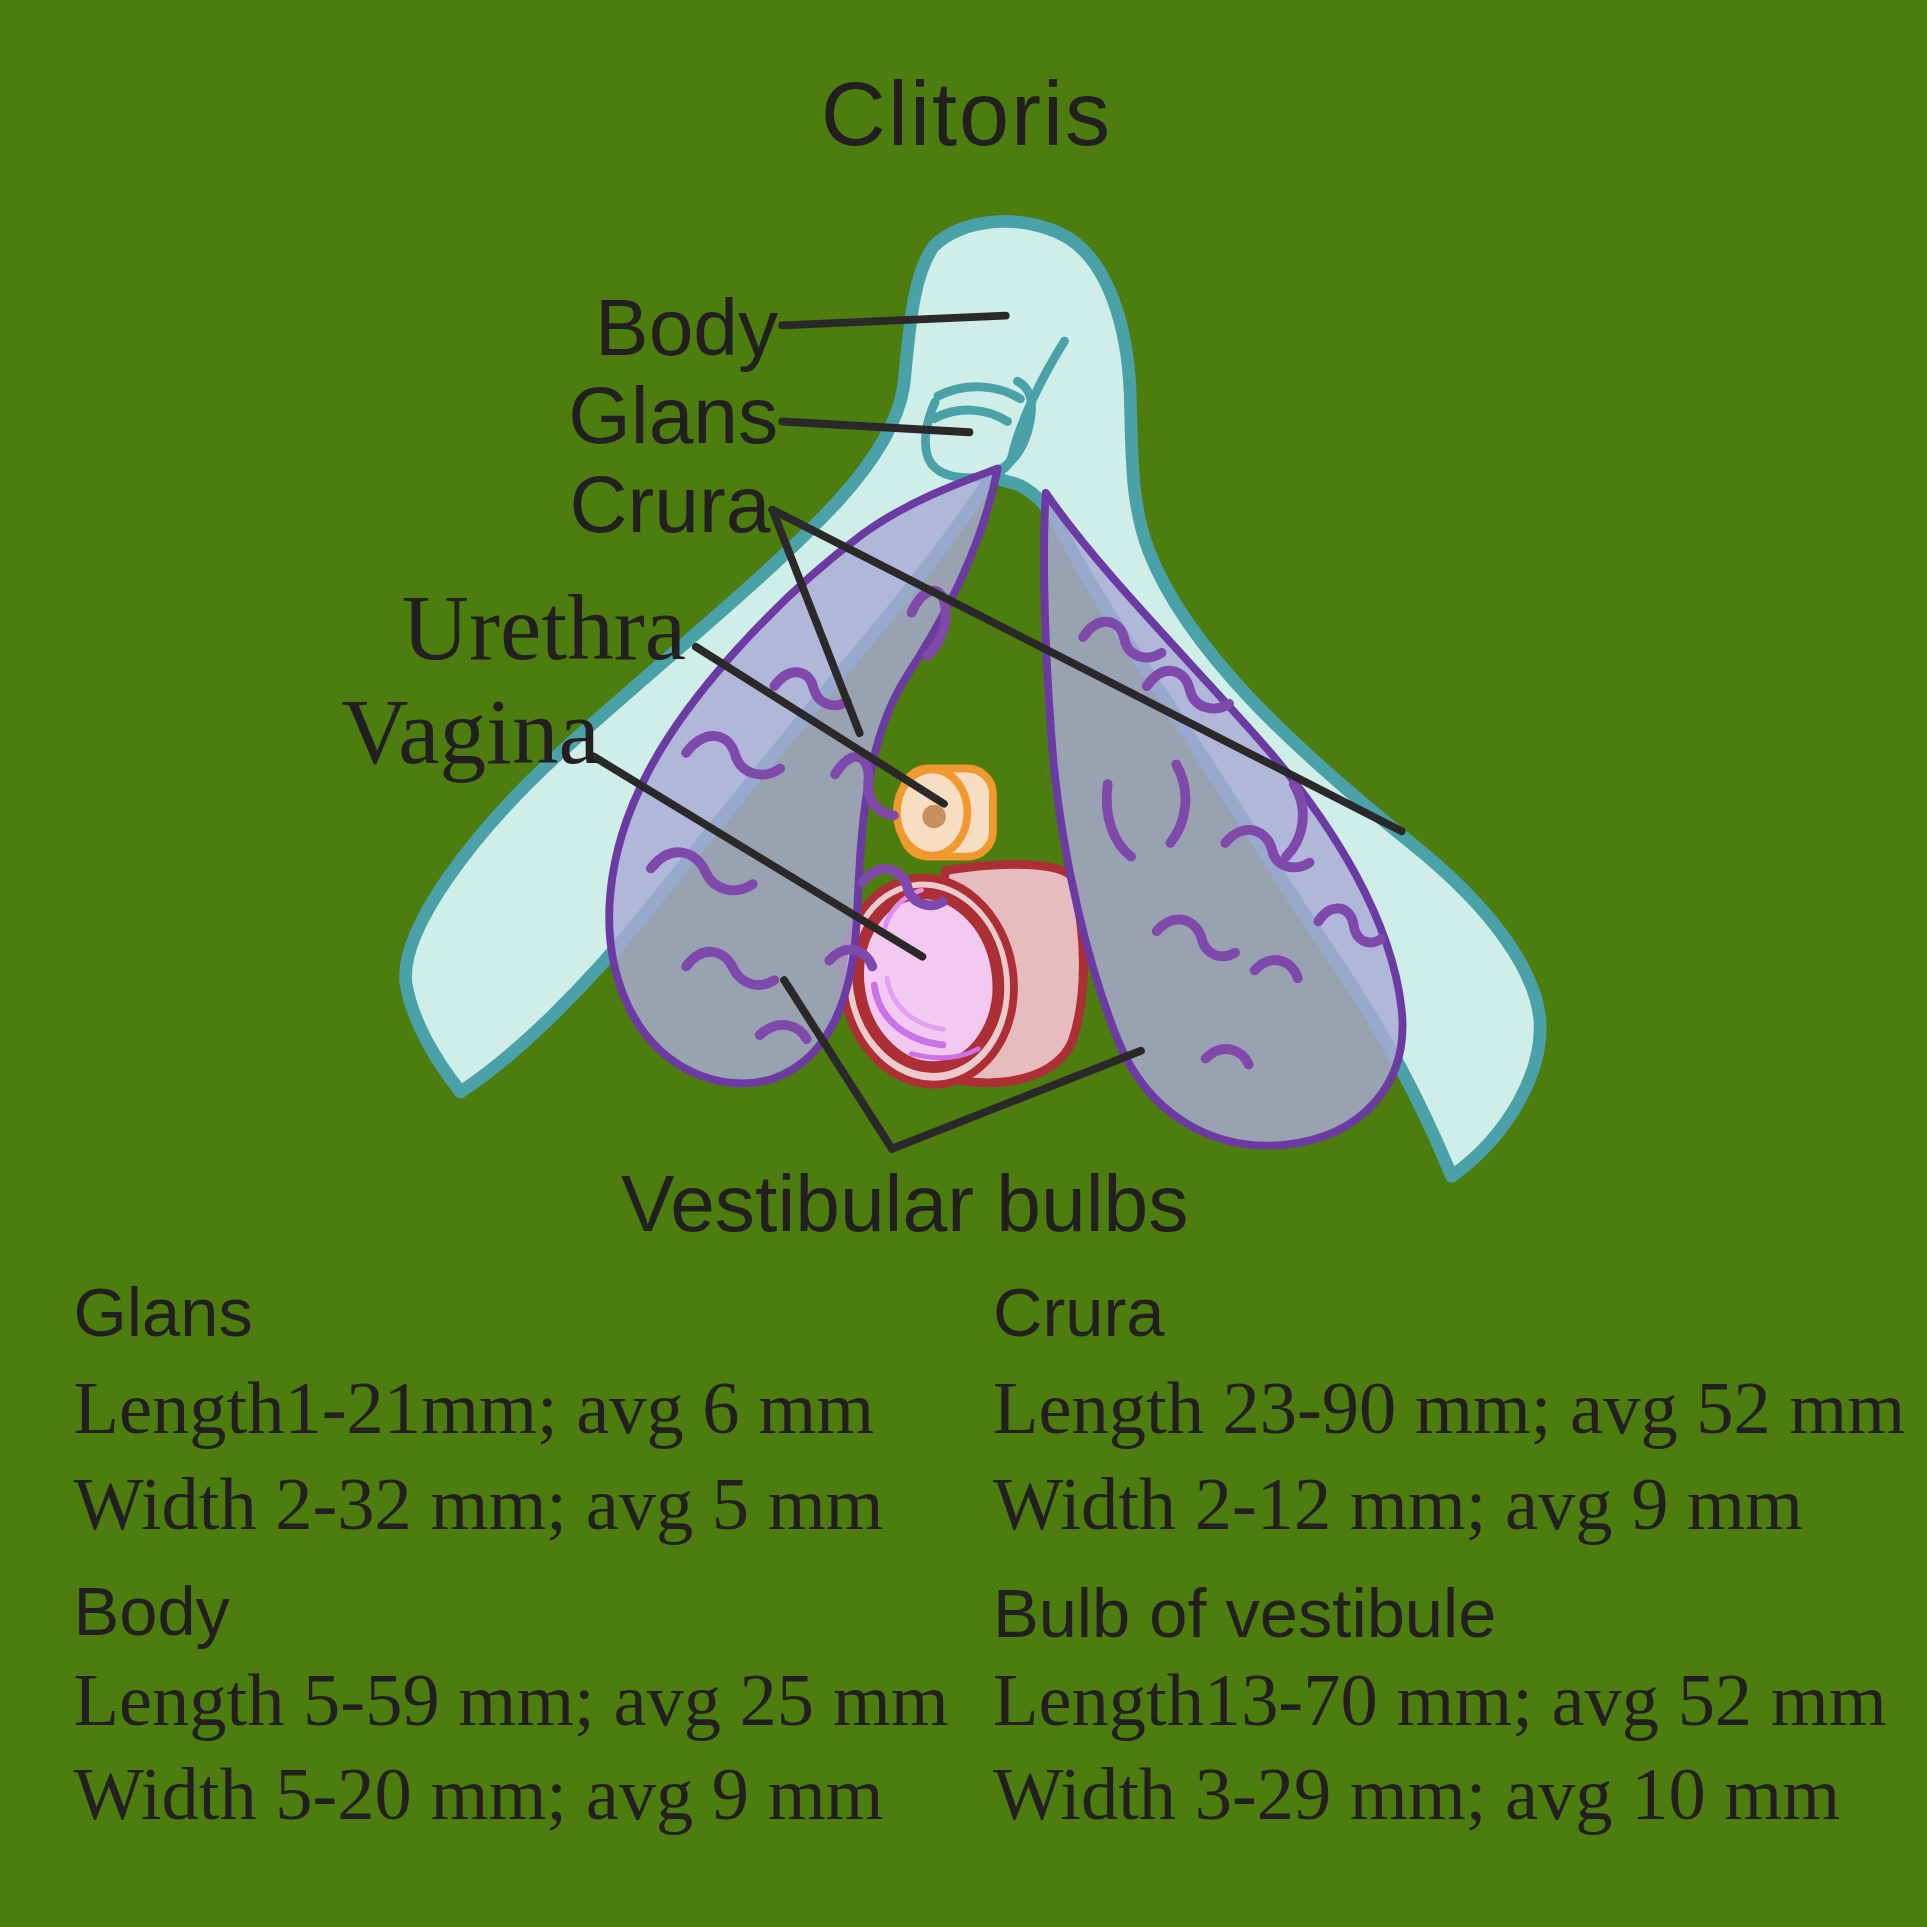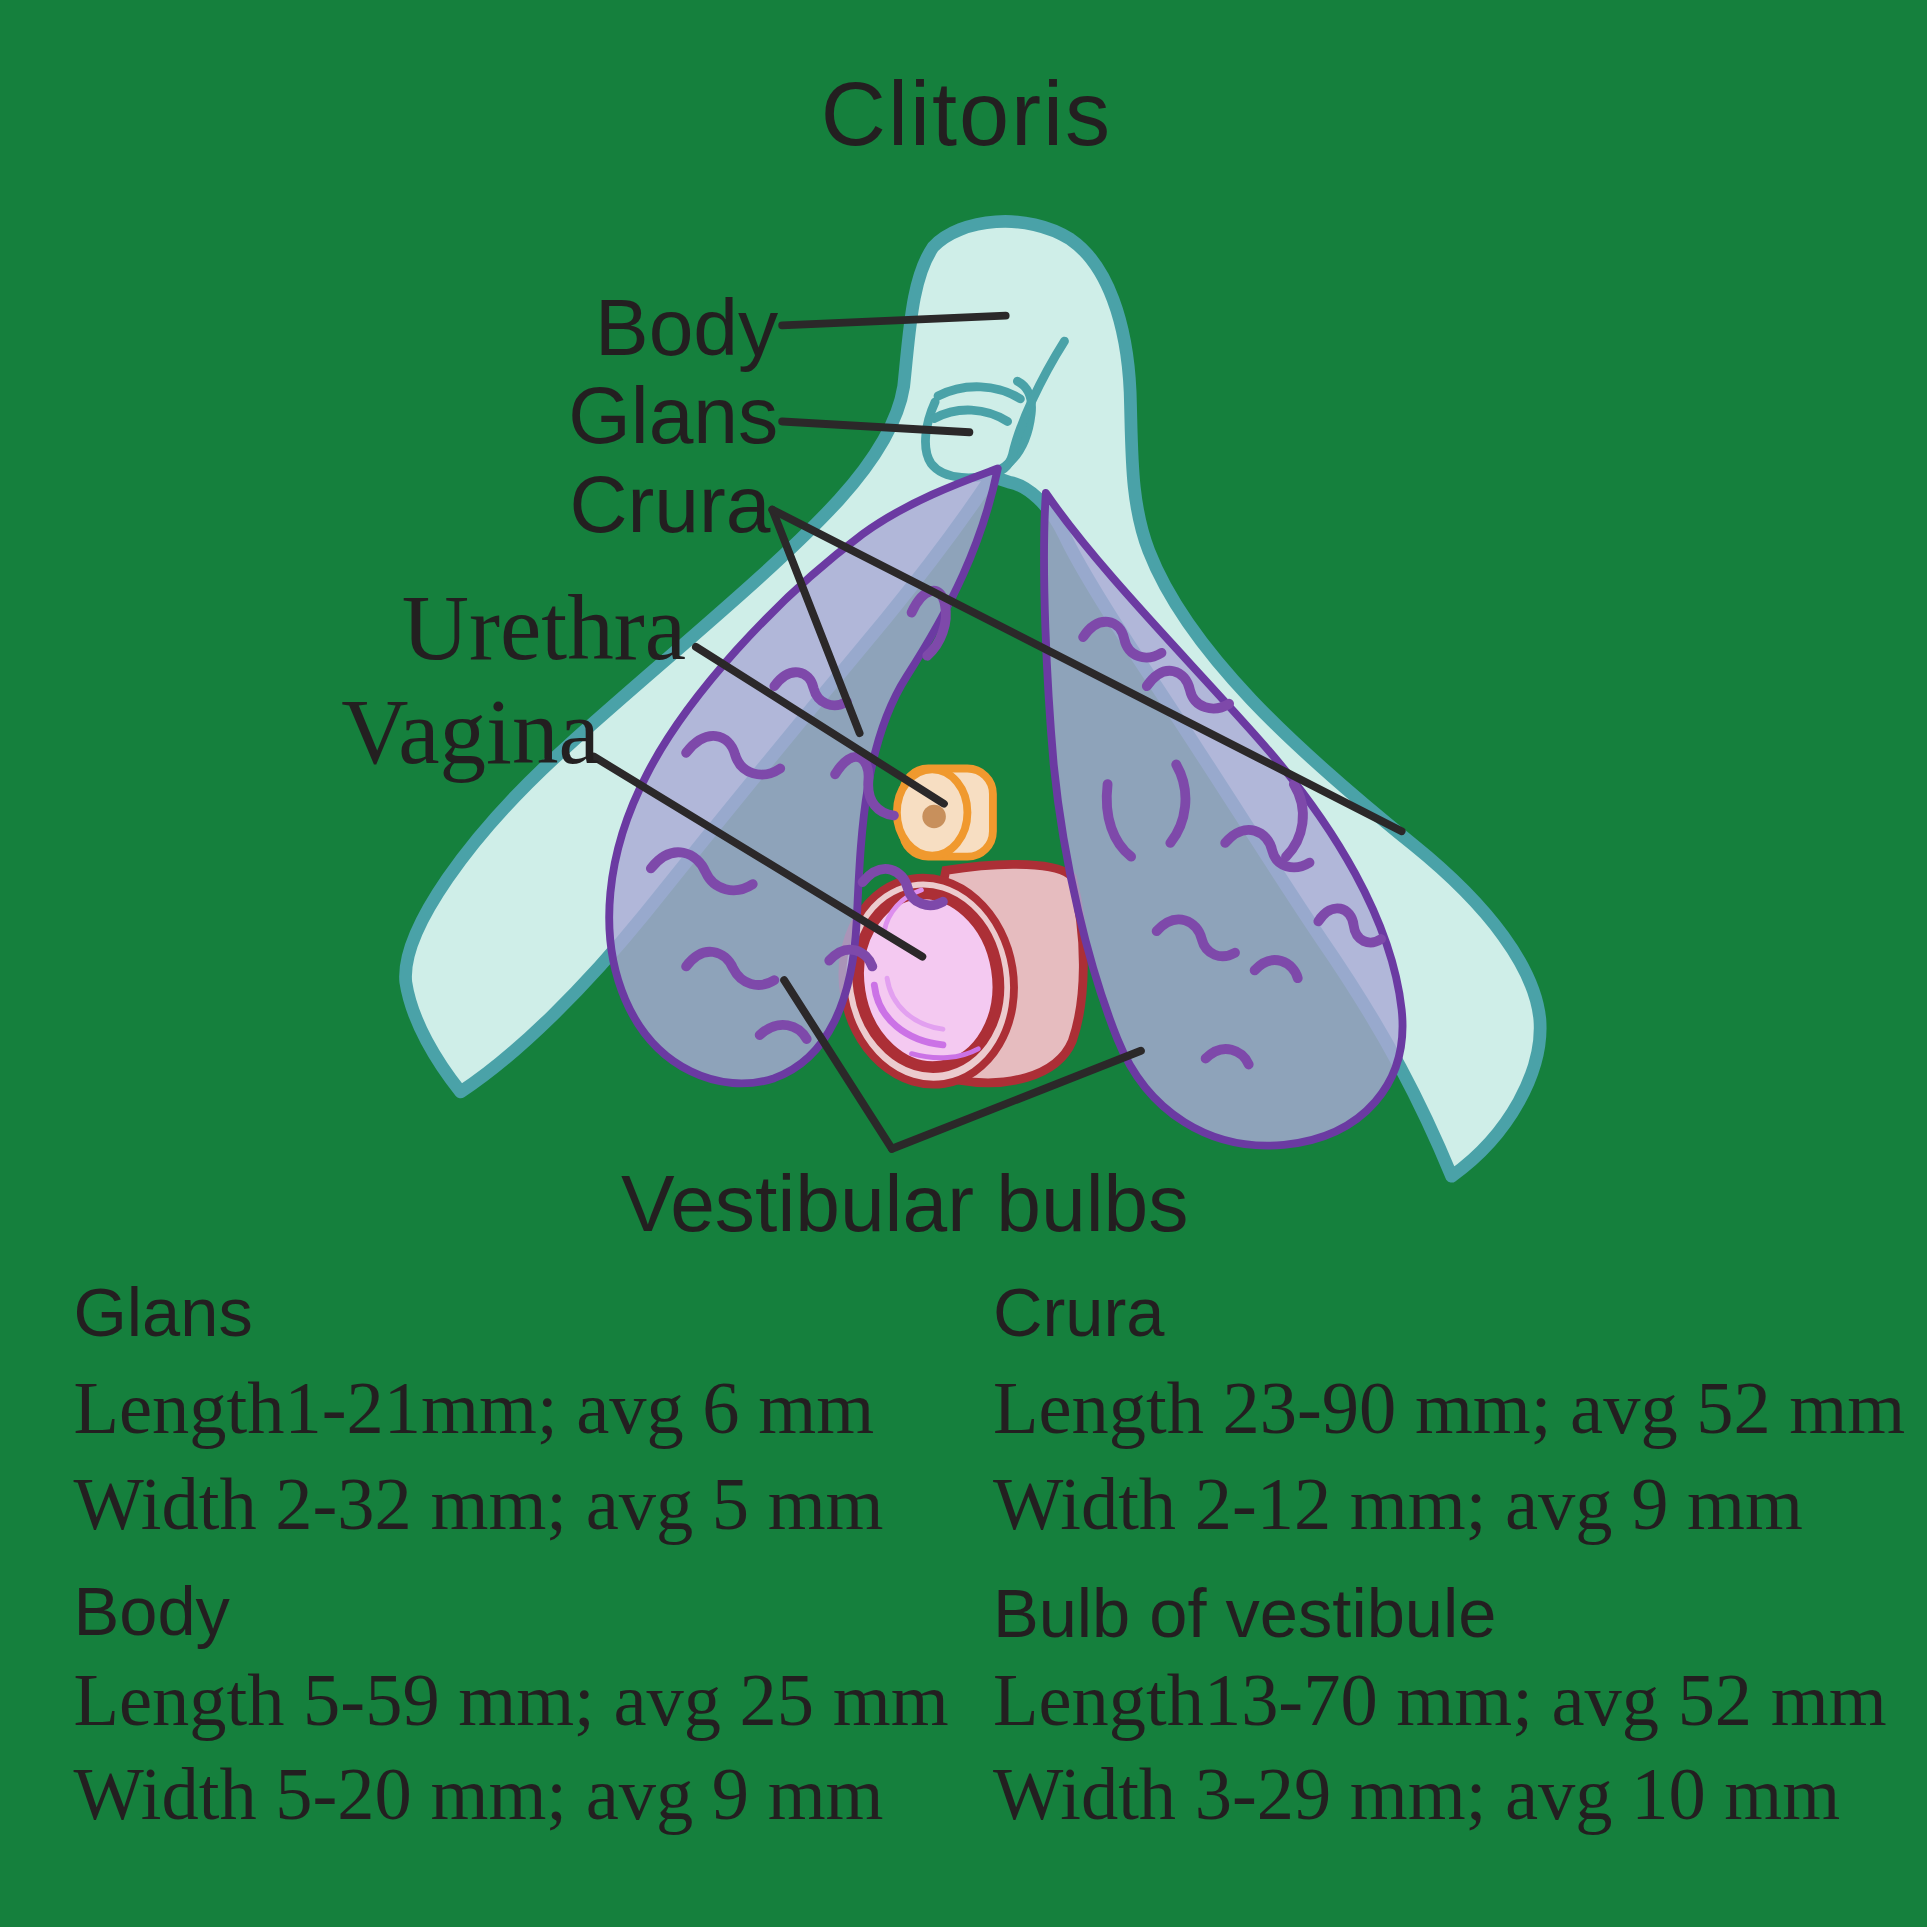--- a/index.html
+++ b/index.html
@@ -1,16 +1,16 @@
 <!DOCTYPE html>
 <html><head>
 <meta charset="utf-8">
 <style>
   html,body{margin:0;padding:0;background:#ffffff;}
-  .stage{position:relative;width:1928px;height:1928px;background:#15803d;overflow:hidden;}
+  .stage{position:relative;width:1928px;height:1928px;background:#4d7c0f;overflow:hidden;}
   svg{position:absolute;left:0;top:0;}
   text{fill:#231f20;}
   .t-title{font-family:"Liberation Sans",sans-serif;font-size:92px;letter-spacing:2px;}
   .t-label{font-family:"Liberation Sans",sans-serif;font-size:82px;}
   .t-label-serif{font-family:"Liberation Serif",serif;font-size:95px;}
   .t-heading{font-family:"Liberation Sans",sans-serif;font-size:70px;}
   .t-measure{font-family:"Liberation Serif",serif;font-size:76px;}
   .teal-fill{fill:#cfeee8;stroke:#4aa2a8;stroke-width:13;stroke-linejoin:round;}
   .teal-line{fill:none;stroke:#4aa2a8;stroke-width:9;stroke-linecap:round;}
   .bulb{fill:#a9abd6;fill-opacity:0.82;stroke:#6b3aa2;stroke-width:8;stroke-linejoin:round;}

